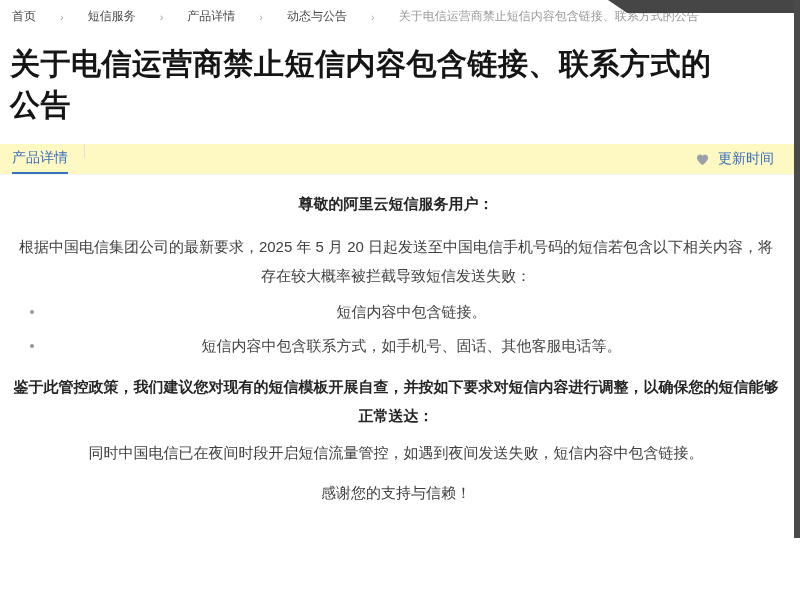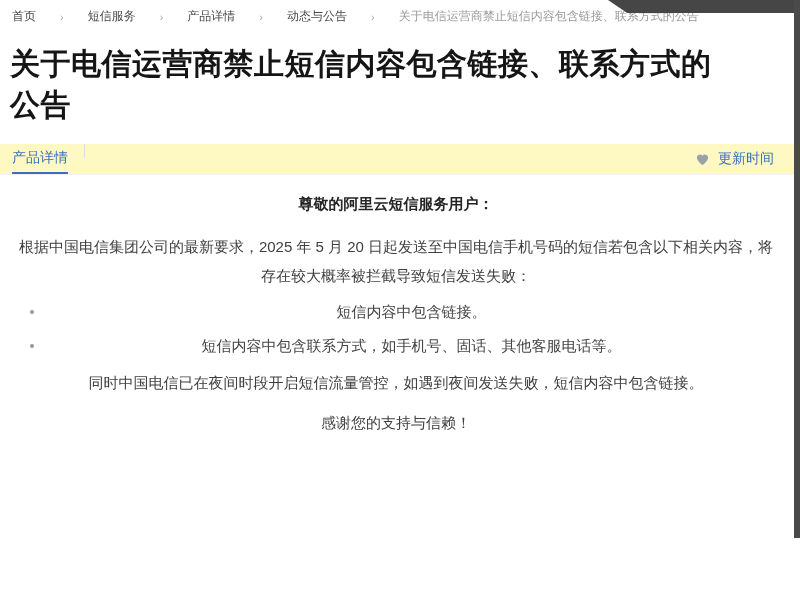--- a/index.html
+++ b/index.html
@@ -91,20 +91,21 @@
   <div class="content">
     <p class="greeting">尊敬的阿里云短信服务用户：</p>
 
     <p class="para">根据中国电信集团公司的最新要求，2025 年 5 月 20 日起发送至中国电信手机号码的短信若包含以下相关内容，将存在较大概率被拦截导致短信发送失败：</p>
 
     <ul class="bullets">
       <li>短信内容中包含链接。</li>
       <li>短信内容中包含联系方式，如手机号、固话、其他客服电话等。</li>
     </ul>
 
+    <p class="para bold">鉴于此管控政策，我们建议您对现有的短信模板开展自查，并按如下要求对短信内容进行调整，以确保您的短信能够正常送达：</p>
 
 
     <p class="para single">同时中国电信已在夜间时段开启短信流量管控，如遇到夜间发送失败，短信内容中包含链接。</p>
 
     <p class="para single">感谢您的支持与信赖！</p>
   </div>
 
   <div class="frame-topright"></div>
   <div class="frame-right"></div>
 </div>

